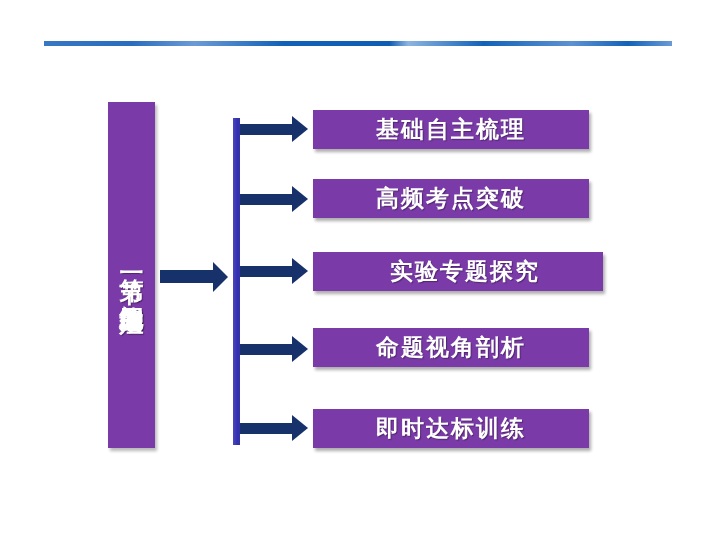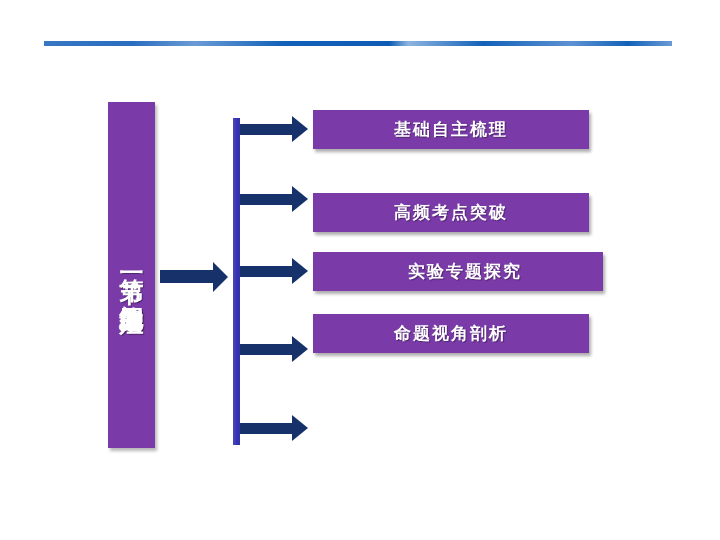--- a/index.html
+++ b/index.html
@@ -95,29 +95,29 @@
     width: 276px; height: 39px;
     background: var(--topic-fill, #7a3aa8);
     box-shadow: 2px 3px 3px rgba(0,0,0,0.32);
     display: flex;
     align-items: center;
     justify-content: center;
     cursor: pointer;
   }
   .topic span {
     color: var(--text-white, #ffffff);
-    font-size: 17px;
+    font-size: 23px;
     font-weight: bold;
     letter-spacing: 2px;
     text-shadow: 1px 1px 1px rgba(0,0,0,0.35);
   }
   .topic.t1 { top: 110px; }
-  .topic.t2 { top: 193px; align-items: center; }
+  .topic.t2 { top: 179px; align-items: center; }
   .topic.t3 { top: 252px; padding-left: 14px; }
-  .topic.t4 { top: 314px; }
+  .topic.t4 { top: 328px; }
   .topic.t5 { top: 409px; }
 </style>
 </head>
 <body>
 
 <div class="slide">
 
   <div class="topline"></div>
 
   <div class="sidebar">
@@ -157,14 +157,17 @@
   </div>
   <div class="topic t2">
     <span>高频考点突破</span>
   </div>
   <div class="topic t3">
     <span>实验专题探究</span>
   </div>
   <div class="topic t4">
     <span>命题视角剖析</span>
   </div>
+  <div class="topic t5">
+    <span>即时达标训练</span>
+  </div>
 
 </div>
 
 </body></html>

